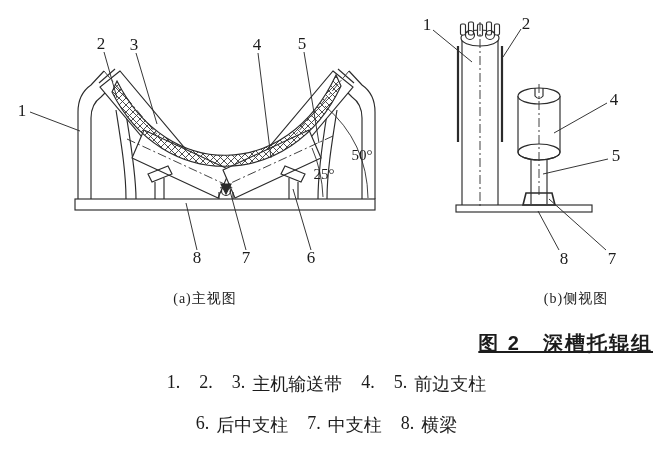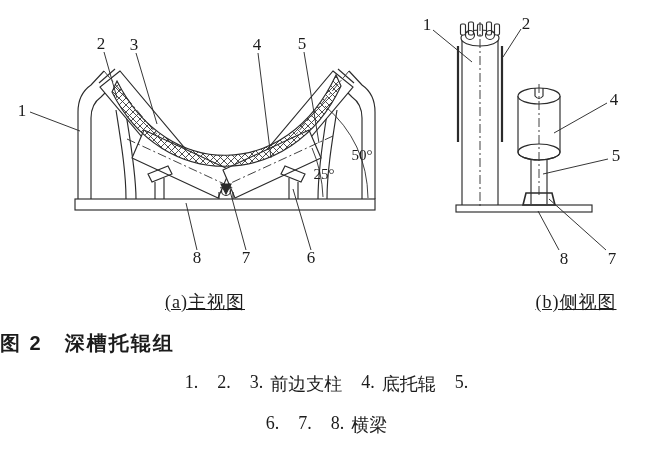--- a/index.html
+++ b/index.html
@@ -4,26 +4,26 @@
 <style>
   html,body{margin:0;padding:0;background:#fff;}
   .page{
     position:relative;width:653px;height:449px;background:#ffffff;overflow:hidden;
     font-family:"Liberation Serif","DejaVu Serif",serif;color:#1c1c1c;
   }
   svg.drawing{position:absolute;left:0;top:0;width:653px;height:288px;display:block;}
   svg text{font-family:"Liberation Serif","DejaVu Serif",serif;fill:#1c1c1c;}
   .callout{font-size:17px;}
   .angle{font-size:15px;}
-  .captions span{position:absolute;top:290px;transform:translateX(-50%);font-size:18px;letter-spacing:1px;white-space:nowrap;text-decoration:underline;}
+  .captions span{position:absolute;top:290px;transform:translateX(-50%);font-size:14px;letter-spacing:1px;white-space:nowrap;}
   .cap-a{left:205px;}
   .cap-b{left:576px;}
   .fig-title{
-    position:absolute;left:0;right:0;top:330px;text-align:left;
-    font-family:"Liberation Sans","DejaVu Sans",sans-serif;font-weight:700;font-size:20px;letter-spacing:2px;white-space:nowrap;
+    position:absolute;left:0;right:0;top:330px;text-align:right;
+    font-family:"Liberation Sans","DejaVu Sans",sans-serif;font-weight:700;font-size:20px;letter-spacing:2px;white-space:nowrap;text-decoration:underline;
   }
   .legend{position:absolute;left:0;right:0;display:flex;justify-content:center;gap:19px;font-size:18px;white-space:nowrap;}
   .legend.row1{top:372px;}
   .legend.row2{top:413px;}
   .legend .item{display:inline-flex;gap:7px;}
 </style>
 </head>
 <body>
 
 <div class="page">
@@ -155,37 +155,39 @@
 
   <div class="legend row1">
     <span class="item">
         <span>1.</span>
       </span>
     <span class="item">
         <span>2.</span>
       </span>
     <span class="item">
         <span>3.</span>
-        <span>前边支柱</span>
+        <span>主机输送带</span>
       </span>
     <span class="item">
         <span>4.</span>
-        <span>底托辊</span>
       </span>
     <span class="item">
         <span>5.</span>
+        <span>前边支柱</span>
       </span>
   </div>
 
   <div class="legend row2">
     <span class="item">
         <span>6.</span>
+        <span>后中支柱</span>
       </span>
     <span class="item">
         <span>7.</span>
+        <span>中支柱</span>
       </span>
     <span class="item">
         <span>8.</span>
         <span>横梁</span>
       </span>
   </div>
 
 </div>
 
 </body></html>

